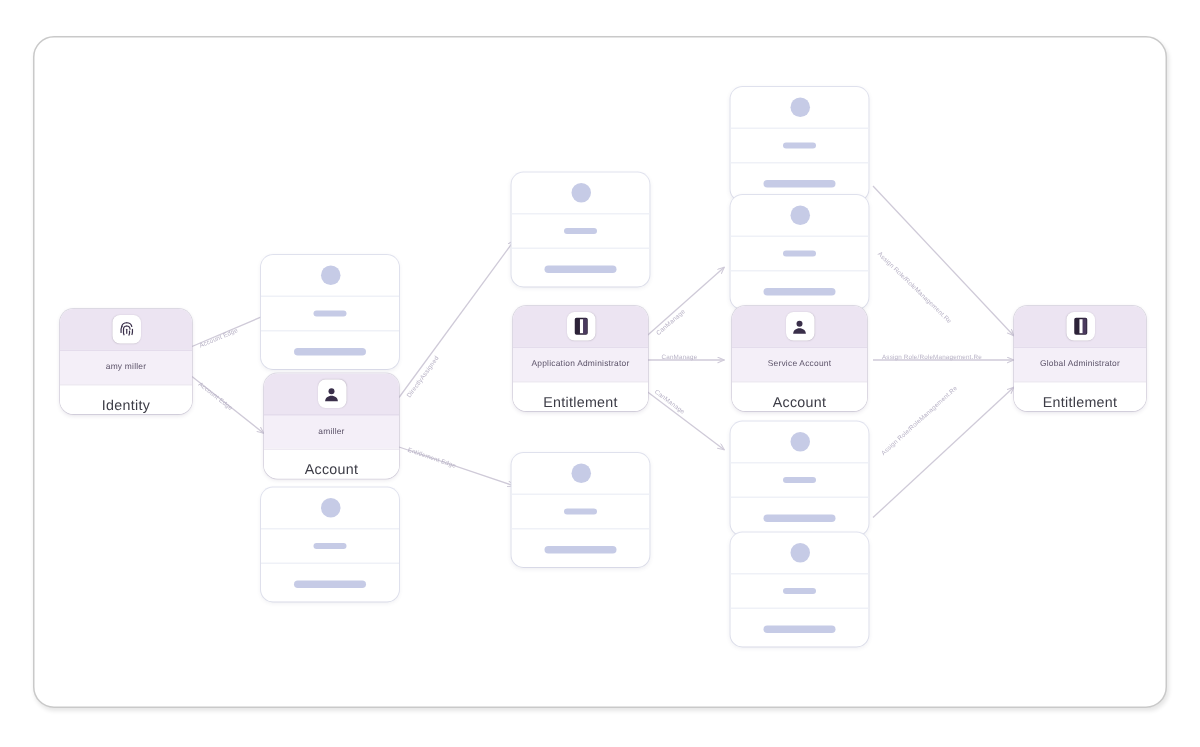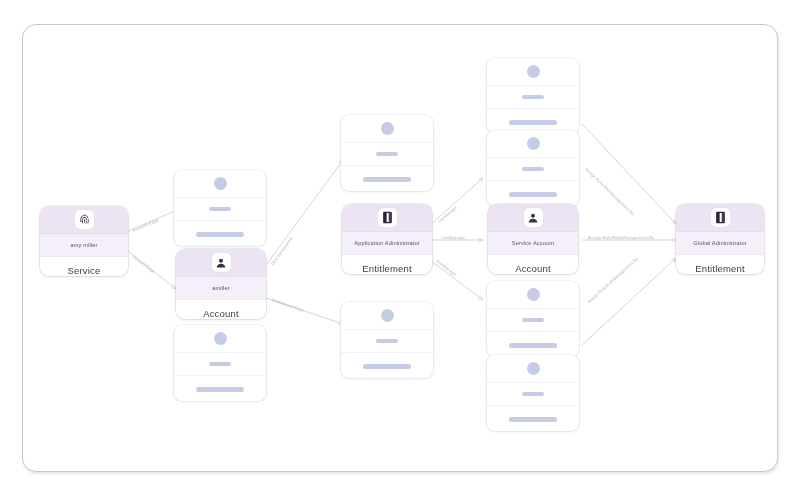--- a/index.html
+++ b/index.html
@@ -254,21 +254,21 @@
             <path d="M16 12a4 4 0 0 0-4-4"></path>
             <path d="M12 12v5"></path>
             <path d="M15.4 14.4c.3 1.6.1 3.3-.6 4.8"></path>
             <path d="M8.6 18.8c-.5-1.1-.7-2.2-.7-3.4"></path>
             <path d="M6.2 8.6A8 8 0 0 0 5 12v4"></path>
             <path d="M19 12v3c0 1.2-.2 2.4-.6 3.5"></path>
           </svg>
         </div>
       </div>
       <div class="name">amy miller</div>
-      <div class="type">Service</div>
+      <div class="type">Identity</div>
     </div>
 
     <div class="node" style="left:176px;top:249px;width:90px;height:70px;">
       <div class="head">
         <div class="badge">
           <svg class="ic" width="12" height="12" viewBox="0 0 24 24" fill="#3a2f4a">
             <circle cx="12" cy="7.5" r="4"></circle>
             <path d="M3.5 21c0-4.5 3.8-7.5 8.5-7.5s8.5 3 8.5 7.5z"></path>
           </svg>
         </div>

